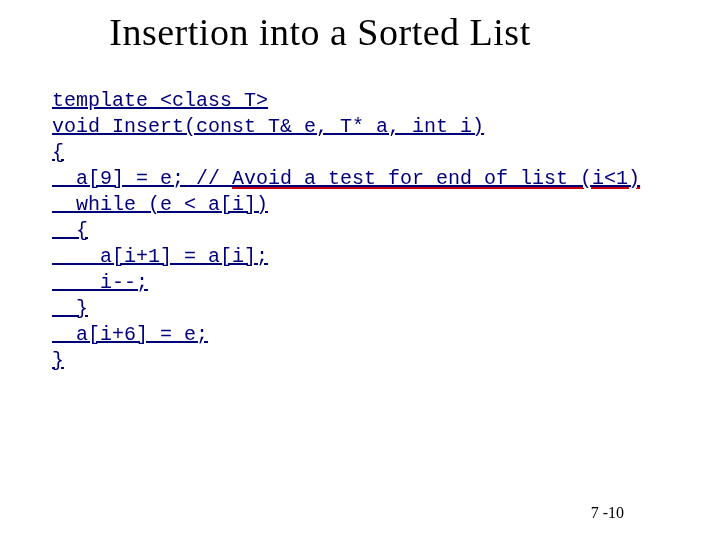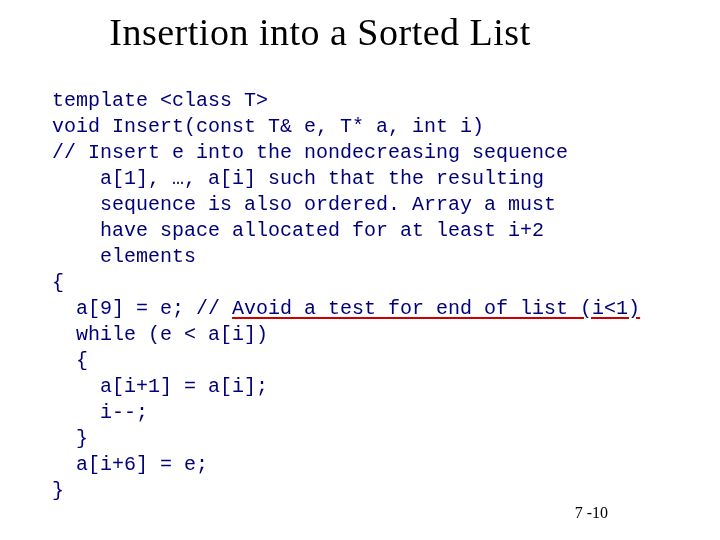--- a/index.html
+++ b/index.html
@@ -25,52 +25,53 @@
     padding-bottom: 8px;
     letter-spacing: 0.5px;
   }
   .code {
     font-family: "Courier New", Courier, monospace;
     font-size: 20px;
     color: #00007a;
     line-height: 1.3;
     padding: 0 52px;
     white-space: pre;
+    text-decoration: underline;
   }
   .underline {
     text-decoration: underline;
     text-decoration-color: #cc0000;
     text-decoration-thickness: 2px;
     text-underline-offset: 3px;
     text-align: center;
   }
   .pagenum {
     position: absolute;
-    right: 32px;
+    right: 16px;
     bottom: 18px;
     font-family: "Times New Roman", Times, serif;
     font-size: 16px;
     color: #000;
   }
   .hang {
     padding-left: 4ch;
     text-indent: -4ch;
     white-space: pre-wrap;
   }
 </style>
 </head>
 <body>
 
 <div class="slide">
   <div class="title">Insertion into a Sorted List</div>
 
   <div class="code">
 <span>template &lt;class T&gt;</span>
 <span>void Insert(const T&amp; e, T* a, int i)</span>
-<div class="hang"><span>// </span><span>Insert e into the nondecreasing sequence a[1], …, a[i] such that the resulting sequence is also ordered. Array a must have space allocated for at least i+2 elements</span></div><span>{</span>
+<span>{</span>
 <span>  a[9] = e; // </span><span class="underline">Avoid a test for end of list (i&lt;1)</span>
 <span>  while (e &lt; a[i])</span>
 <span>  {</span>
 <span>    a[i+1] = a[i];</span>
 <span>    i--;</span>
 <span>  }</span>
 <span>  a[i+6] = e;</span>
 <span>}</span></div>
 
   <div class="pagenum">7 -10</div>

